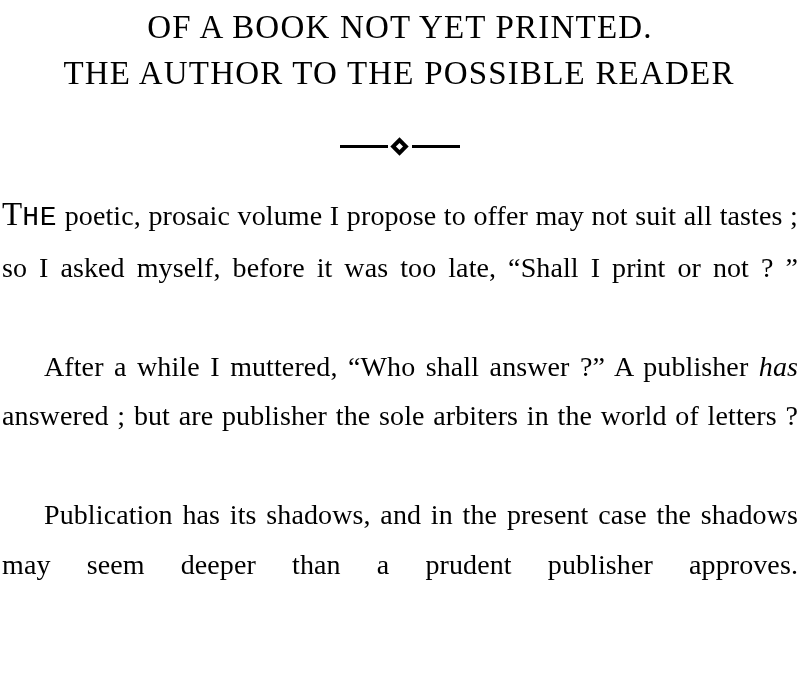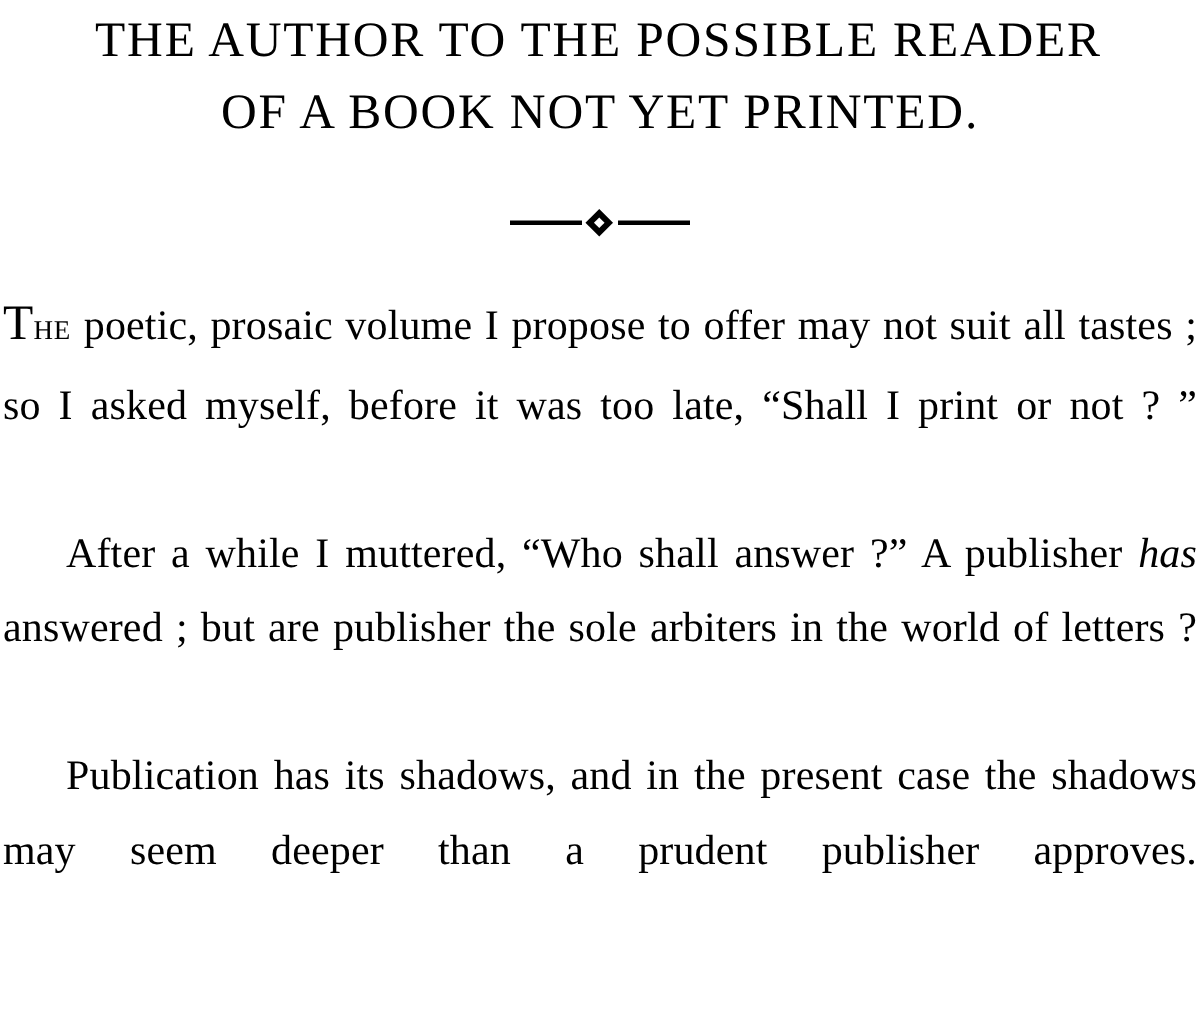--- a/index.html
+++ b/index.html
@@ -82,41 +82,42 @@
   .body-text p.indent {
     text-indent: 42px;
   }
   .smallcaps-lead {
     font-size: 28px;
   }
   .smallcaps-lead .cap {
     font-size: 33px;
   }
   .smallcaps-lead .sc {
-    font-size: 18px;
+    font-size: 28px;
     letter-spacing: 0.6px;
+    font-family: Liberation Mono, monospace;
   }
   em.ital {
     font-style: italic;
   }
   
   .body-text p::after {
     content: "";
     display: inline-block;
     width: 100%;
   }
 </style>
 </head>
 <body>
 
 <div class="page">
 
   <div class="title-block">
+    <div class="title-line title-line-2">OF A BOOK NOT YET PRINTED.</div>
     <div class="title-line title-line-1">THE AUTHOR TO THE POSSIBLE READER</div>
-    <div class="title-line title-line-2">OF A BOOK NOT YET PRINTED.</div>
   </div>
 
   <div class="ornament">
     <span class="bar left"></span>
     <span class="dot"></span>
     <span class="bar right"></span>
   </div>
 
   <div class="body-text">
 

